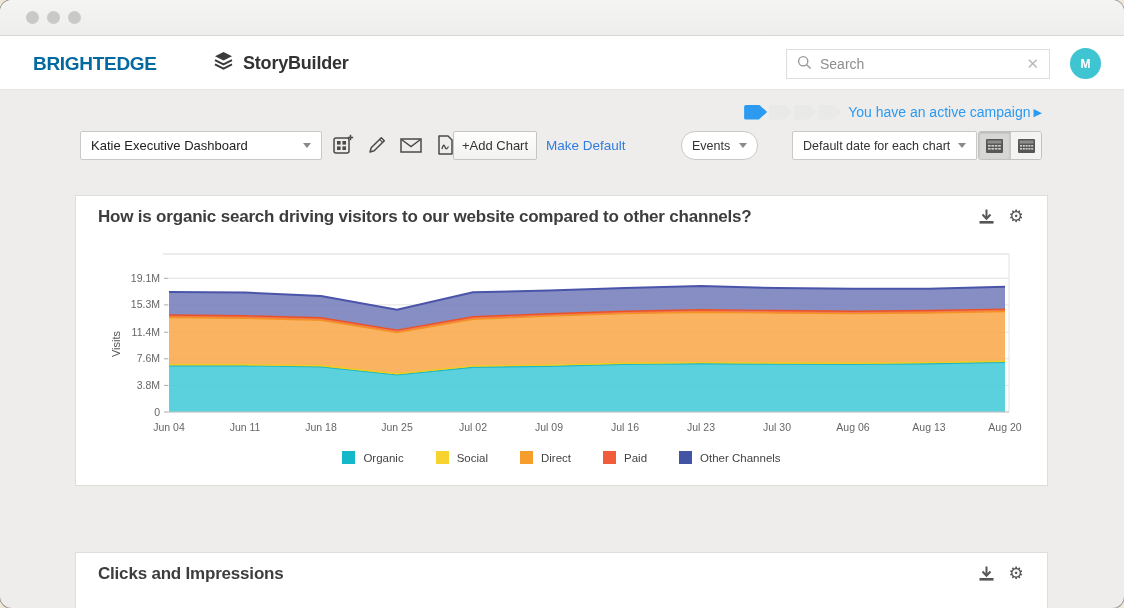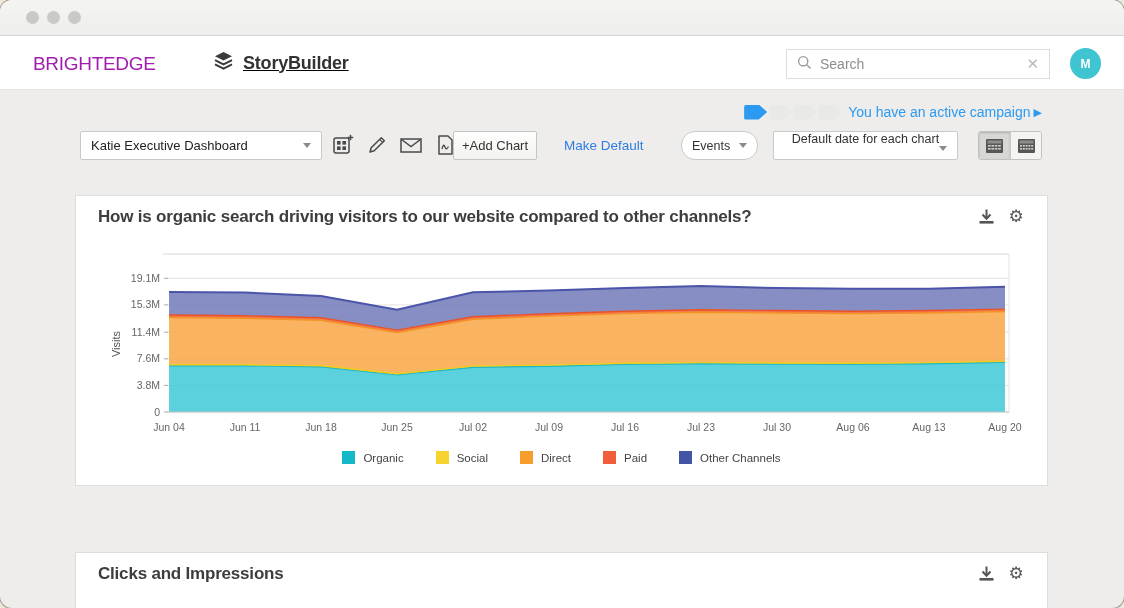--- a/index.html
+++ b/index.html
@@ -9,47 +9,47 @@
 
   
   .browser-bar { position:absolute; left:0; top:0; width:100%; height:36px; background:linear-gradient(#f4f4f2,#eeeeec); border-bottom:1px solid #d6d6d4; }
   .lights { position:absolute; left:26px; top:11px; display:flex; gap:8px; }
   .light { width:13px; height:13px; border-radius:50%; background:#c9c9c7; }
   .urlbar { position:absolute; left:287px; top:7px; width:558px; height:22px; background:#fcfcfb; border:1px solid #e2e2e0; border-radius:5px; display:flex; align-items:center; justify-content:center; font-size:13px; color:#3c3c3c; }
   .reload { position:absolute; right:8px; top:2px; font-size:13px; color:#9a9a98; }
 
   
   .app-header { position:absolute; left:0; top:36px; width:100%; height:54px; background:#ffffff; border-bottom:1px solid #e4e4e2; }
-  .logo { position:absolute; left:33px; top:17px; font-size:19px; font-weight:400; letter-spacing:-0.3px; color:#a21caf; }
-  .app-title-wrap { position:absolute; left:213px; top:15px; display:flex; align-items:center; gap:9px;text-decoration:underline; }
+  .logo { position:absolute; left:33px; top:17px; font-size:19px; font-weight:700; letter-spacing:-0.3px; color:#0369a1; }
+  .app-title-wrap { position:absolute; left:213px; top:15px; display:flex; align-items:center; gap:9px; }
   .app-title { font-size:18px; font-weight:600; color:#333; letter-spacing:-0.2px; }
   .searchbox { position:absolute; left:786px; top:13px; width:264px; height:30px; background:#fff; border:1px solid #ddddd9; display:flex; align-items:center; padding:4px 10px; }
   .searchbox .ph { flex:1; font-size:14px; color:#8e8e8e; margin-left:8px; }
   .searchbox .x { color:#b9b9b7; font-size:15px; cursor:pointer; }
   .avatar { position:absolute; left:1070px; top:12px; width:31px; height:31px; border-radius:50%; background:#3fc4d2; color:#fff; font-size:12px; font-weight:700; display:flex; align-items:center; justify-content:center; }
 
   
   .campaign-row { position:absolute; left:0; top:104px; width:1042px; display:flex; justify-content:flex-end; align-items:center; gap:0; }
   .chevs { display:flex; gap:2px; margin-right:6px; }
   .chev { width:23px; height:15px; background:#e9e9e7; clip-path:polygon(0 0, 64% 0, 100% 50%, 64% 100%, 0 100%); }
   .chev.active { background:#2b9af0; border-radius:2px; }
   .campaign-link { font-size:14px; color:#2b9af0; }
   .campaign-arrow { font-size:11px; color:#2b9af0; margin-left:3px; }
 
   
   .toolbar { position:absolute; left:0; top:131px; width:100%; height:30px; }
   .dd { position:absolute; height:29px; background:#fff; border:1px solid #c9c9c7; border-radius:2px; display:flex; align-items:center; padding:0 10px; cursor:pointer; }
   .dd .caret { width:0; height:0; border-left:4px solid transparent; border-right:4px solid transparent; border-top:5px solid #8a8a88; margin-left:auto; }
   .dd-dashboard { left:80px; width:242px; font-size:13px; color:#222;gap:48px; }
   .dd-events { left:681px; width:77px; font-size:12.5px; color:#333;border-radius:14px; }
-  .dd-date { left:773px; width:185px; font-size:12.5px; color:#333;flex-direction:column; }
+  .dd-date { left:792px; width:185px; font-size:12.5px; color:#333; }
   .tool-icons { position:absolute; left:331px; top:2px; display:flex; align-items:center; gap:10px; }
   .tico { width:24px; height:24px; display:flex; align-items:center; justify-content:center; cursor:pointer; }
   .btn-addchart { position:absolute; left:453px; top:0; width:84px; height:29px; background:linear-gradient(#fefefe,#f2f2f0); border:1px solid #c5c5c3; border-radius:2px; font-size:13px; color:#333; display:flex; align-items:center; justify-content:center; cursor:pointer; }
-  .link-makedefault { position:absolute; left:546px; top:7px; font-size:13.5px; color:#2f7ce0; cursor:pointer;margin-left:18px; }
+  .link-makedefault { position:absolute; left:546px; top:7px; font-size:13.5px; color:#2f7ce0; cursor:pointer; }
   .seg { position:absolute; left:978px; top:0; height:29px; display:flex; border:1px solid #c2c2c0; border-radius:3px; overflow:hidden; background:#f4f4f2; }
   .seg-btn { width:31px; height:100%; display:flex; align-items:center; justify-content:center; cursor:pointer; background:#f4f4f2; }
   .seg-btn.active { background:#d7d7d5; box-shadow:inset 0 1px 2px rgba(0,0,0,.18); }
   .seg-btn + .seg-btn { border-left:1px solid #c9c9c7; }
 
   
   .card { position:absolute; left:75px; width:973px; background:#fff; border:1px solid #ddddda; }
   .card1 { top:195px; height:291px; }
   .card2 { top:552px; height:80px; }
   .card-title { position:absolute; left:22px; top:11px; font-size:17px; font-weight:700; letter-spacing:-0.2px; color:#3d3d3d; }

